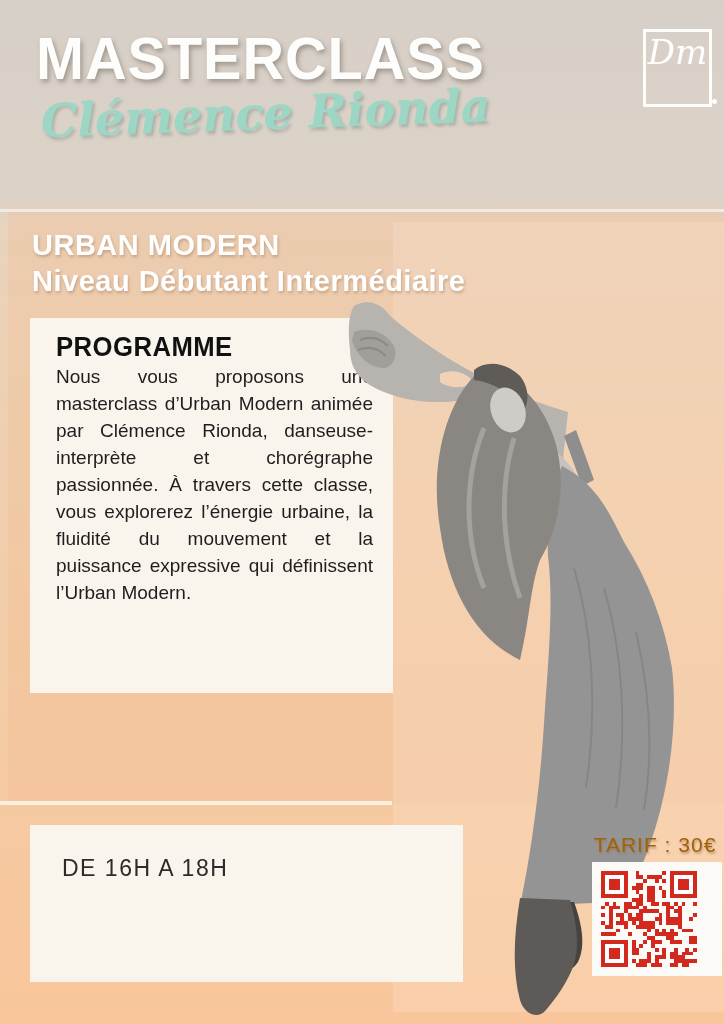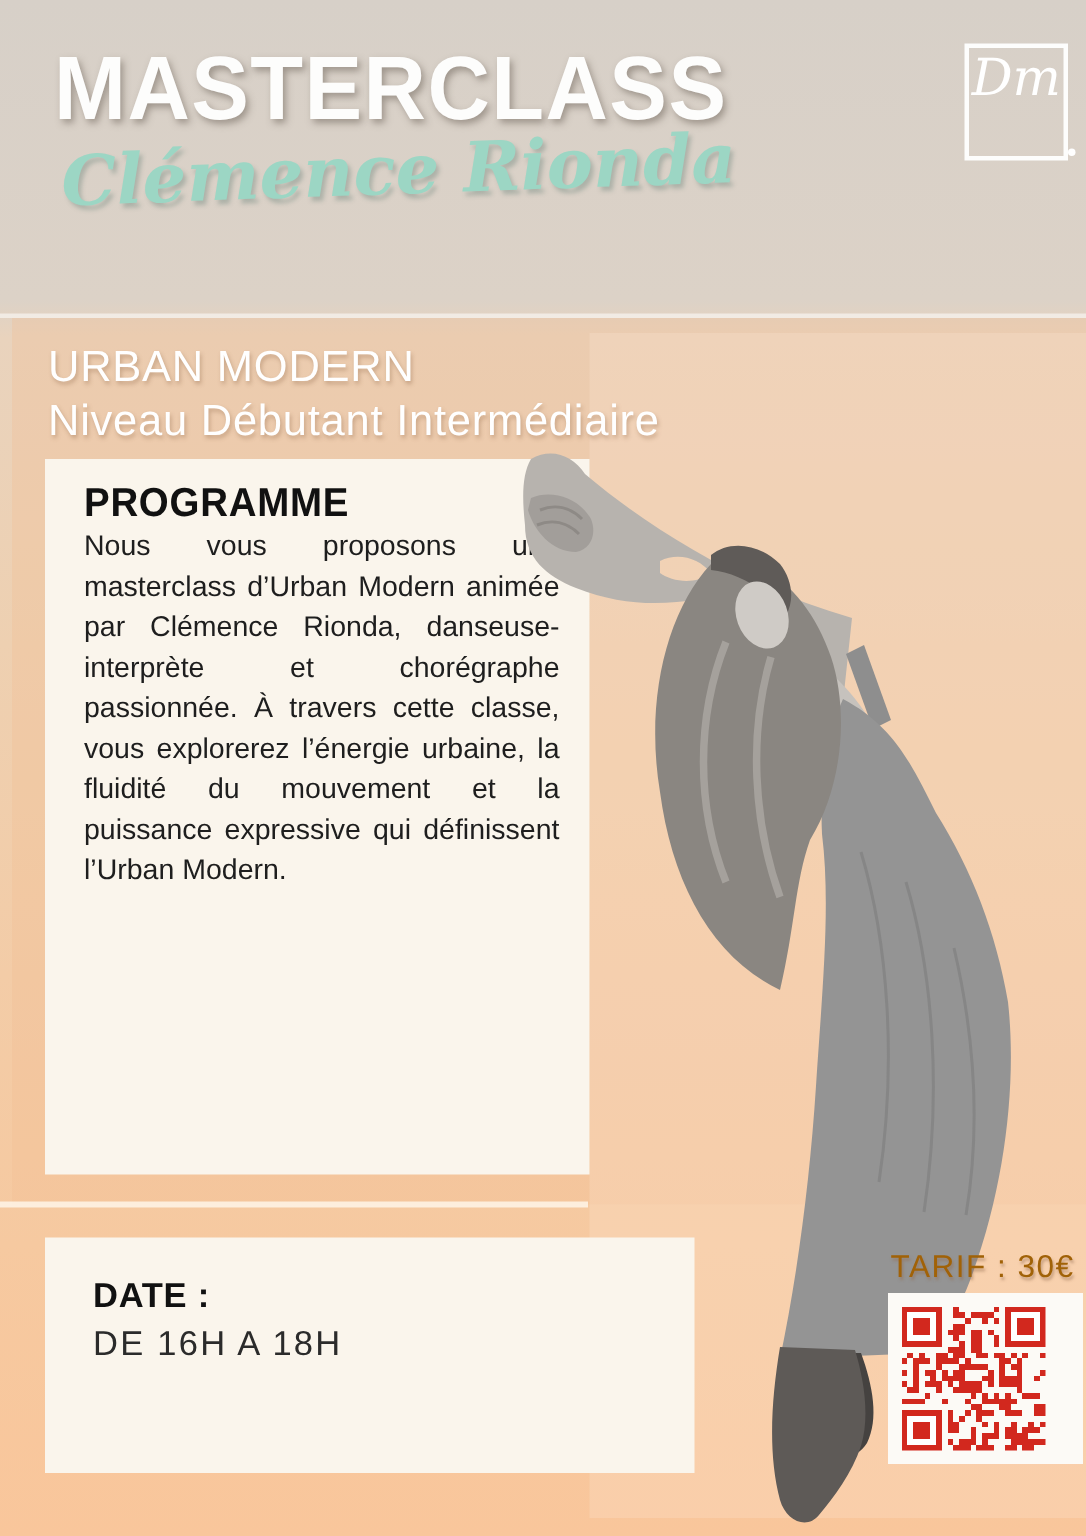--- a/index.html
+++ b/index.html
@@ -36,28 +36,28 @@
     border:3px solid rgba(255,255,255,.95);
     display:flex; justify-content:center;
   }
   .logo .mark { font-family:"DejaVu Serif", serif; font-style:italic;
                 font-size:34px; color:#fff; }
   .logo .dot  { position:absolute; right:-8px; bottom:0; width:5px; height:5px;
                 border-radius:50%; background:#fff; }
 
   .style-head, .style-level {
     position:absolute; left:32px; z-index:5;
-    font-size:29px; font-weight:400; color:#fff; letter-spacing:.5px;
+    font-size:29px; font-weight:700; color:#fff; letter-spacing:.5px;
     text-shadow:1px 2px 3px rgba(150,110,80,.45);
   }
   .style-head  { top:229px; }
   .style-level { top:265px;text-align:right; }
 
   .prog-box {
-    position:absolute; left:30px; top:306px; width:363px; height:477px; z-index:3;
+    position:absolute; left:30px; top:318px; width:363px; height:375px; z-index:3;
     background:#faf5ec; padding:14px 20px 0 26px;
   }
   .prog-heading { font-size:27px; font-weight:700; color:#111; letter-spacing:.5px;
                   transform:scaleX(.95); transform-origin:left; }
   .prog-box p   { font-size:19px; line-height:27px;
                   text-align:justify; color:#1e1e1e; }
   .prog-box p + p { margin-top:0; }
 
   .date-box {
     position:absolute; left:30px; top:825px; width:433px; height:157px; z-index:3;
@@ -129,21 +129,20 @@
     M150,88 C120,120 106,180 116,240 C124,300 150,350 196,372
     C206,330 206,300 216,272 C238,236 242,186 230,150
     C220,120 200,96 178,88 C168,84 158,84 150,88 Z"></path>
   <path fill="none" stroke="#a5a19c" stroke-width="5" d="M160,140 C140,190 140,250 160,300 M190,150 C175,200 178,260 196,310"></path>
   <path fill="#5f5b58" d="M150,82 C162,72 182,74 196,88 C204,98 206,112 200,122 C186,104 168,94 150,92 Z"></path>
 
   <ellipse cx="184" cy="122" rx="17" ry="23" transform="rotate(-20 184 122)" fill="#cfcbc6"></ellipse>
 </svg>
 
 <section class="date-box">
-  <div class="date-head">DATE :</div>
   <div class="date-line">DE 16H A 18H</div>
 </section>
 
 <div class="tarif">TARIF : 30€</div>
 <div class="qr-box">
   <svg width="96" height="96" viewBox="0 0 25 25" shape-rendering="crispEdges" xmlns="http://www.w3.org/2000/svg">
       <g fill="#d2281e">
         <rect x="0" y="0" width="7" height="7"></rect>
         <rect x="1" y="1" width="5" height="5" fill="#fff"></rect>
         <rect x="2" y="2" width="3" height="3"></rect>

